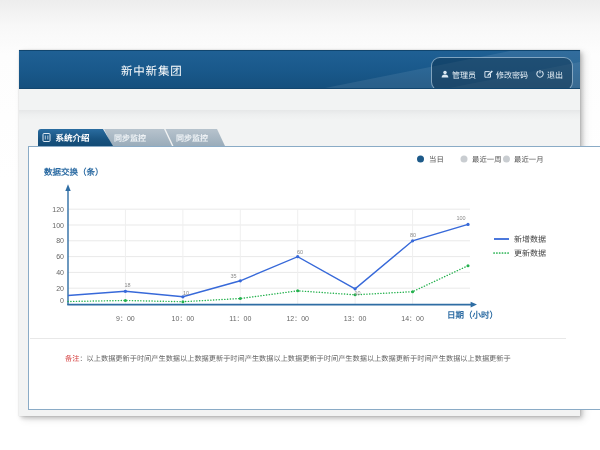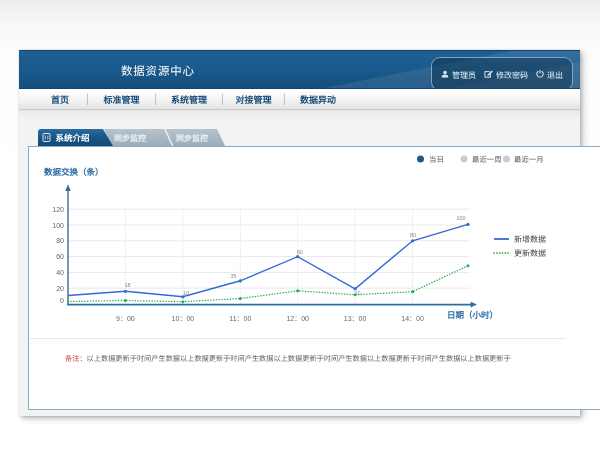--- a/index.html
+++ b/index.html
@@ -56,46 +56,35 @@
     position:absolute; left:9px; top:36px; width:597px; height:264px;
     background:#fff; border:1px solid #8aabc6;padding-left:8px;
   }
 </style>
 </head>
 <body>
 <div class="page">
   <div class="header">
     <div class="hwedge"></div>
       <div class="hwedge2"></div>
-    <div class="apptitle">数据资源中心</div>
+    <div class="apptitle">新中新集团</div>
     <div class="userbar">
       <span class="it"><svg width="8" height="8" viewBox="0 0 10 10">
             <circle cx="5" cy="3" r="2.2" fill="#dce9f3"></circle>
             <path d="M0.8 9.5 a4.2 4 0 0 1 8.4 0 z" fill="#dce9f3"></path>
           </svg>管理员</span>
       <span class="it"><svg width="9" height="8" viewBox="0 0 11 10">
             <path d="M1 2 h6 M1 2 v7 h7 v-4" stroke="#dce9f3" stroke-width="1.2" fill="none"></path>
             <path d="M4.5 5.5 L9.5 0.5 L11 2 L6 7 L4 7.5 z" fill="#dce9f3"></path>
           </svg>修改密码</span>
       <span class="it"><svg width="8" height="8" viewBox="0 0 10 10">
             <path d="M3 1.5 a4 4 0 1 0 4 0" stroke="#dce9f3" stroke-width="1.3" fill="none"></path>
             <path d="M5 0 v4" stroke="#dce9f3" stroke-width="1.3"></path>
           </svg>退出</span>
     </div>
-  </div>
-  <div class="nav">
-    <div class="item" style="width:54px;">首页</div>
-      <div class="sep"></div>
-    <div class="item" style="width:67px;">标准管理</div>
-      <div class="sep"></div>
-    <div class="item" style="width:66px;">系统管理</div>
-      <div class="sep"></div>
-    <div class="item" style="width:61px;">对接管理</div>
-      <div class="sep"></div>
-    <div class="item" style="width:66px;">数据异动</div>
   </div>
   <div class="content">
     <div class="tabs">
       <svg width="190" height="17">
         <defs>
           <linearGradient id="tact" x1="0" y1="0" x2="0" y2="1">
             <stop offset="0" stop-color="#2a6ca0"></stop>
               <stop offset="0.6" stop-color="#17527f"></stop>
               <stop offset="1" stop-color="#134b76"></stop>
           </linearGradient>

